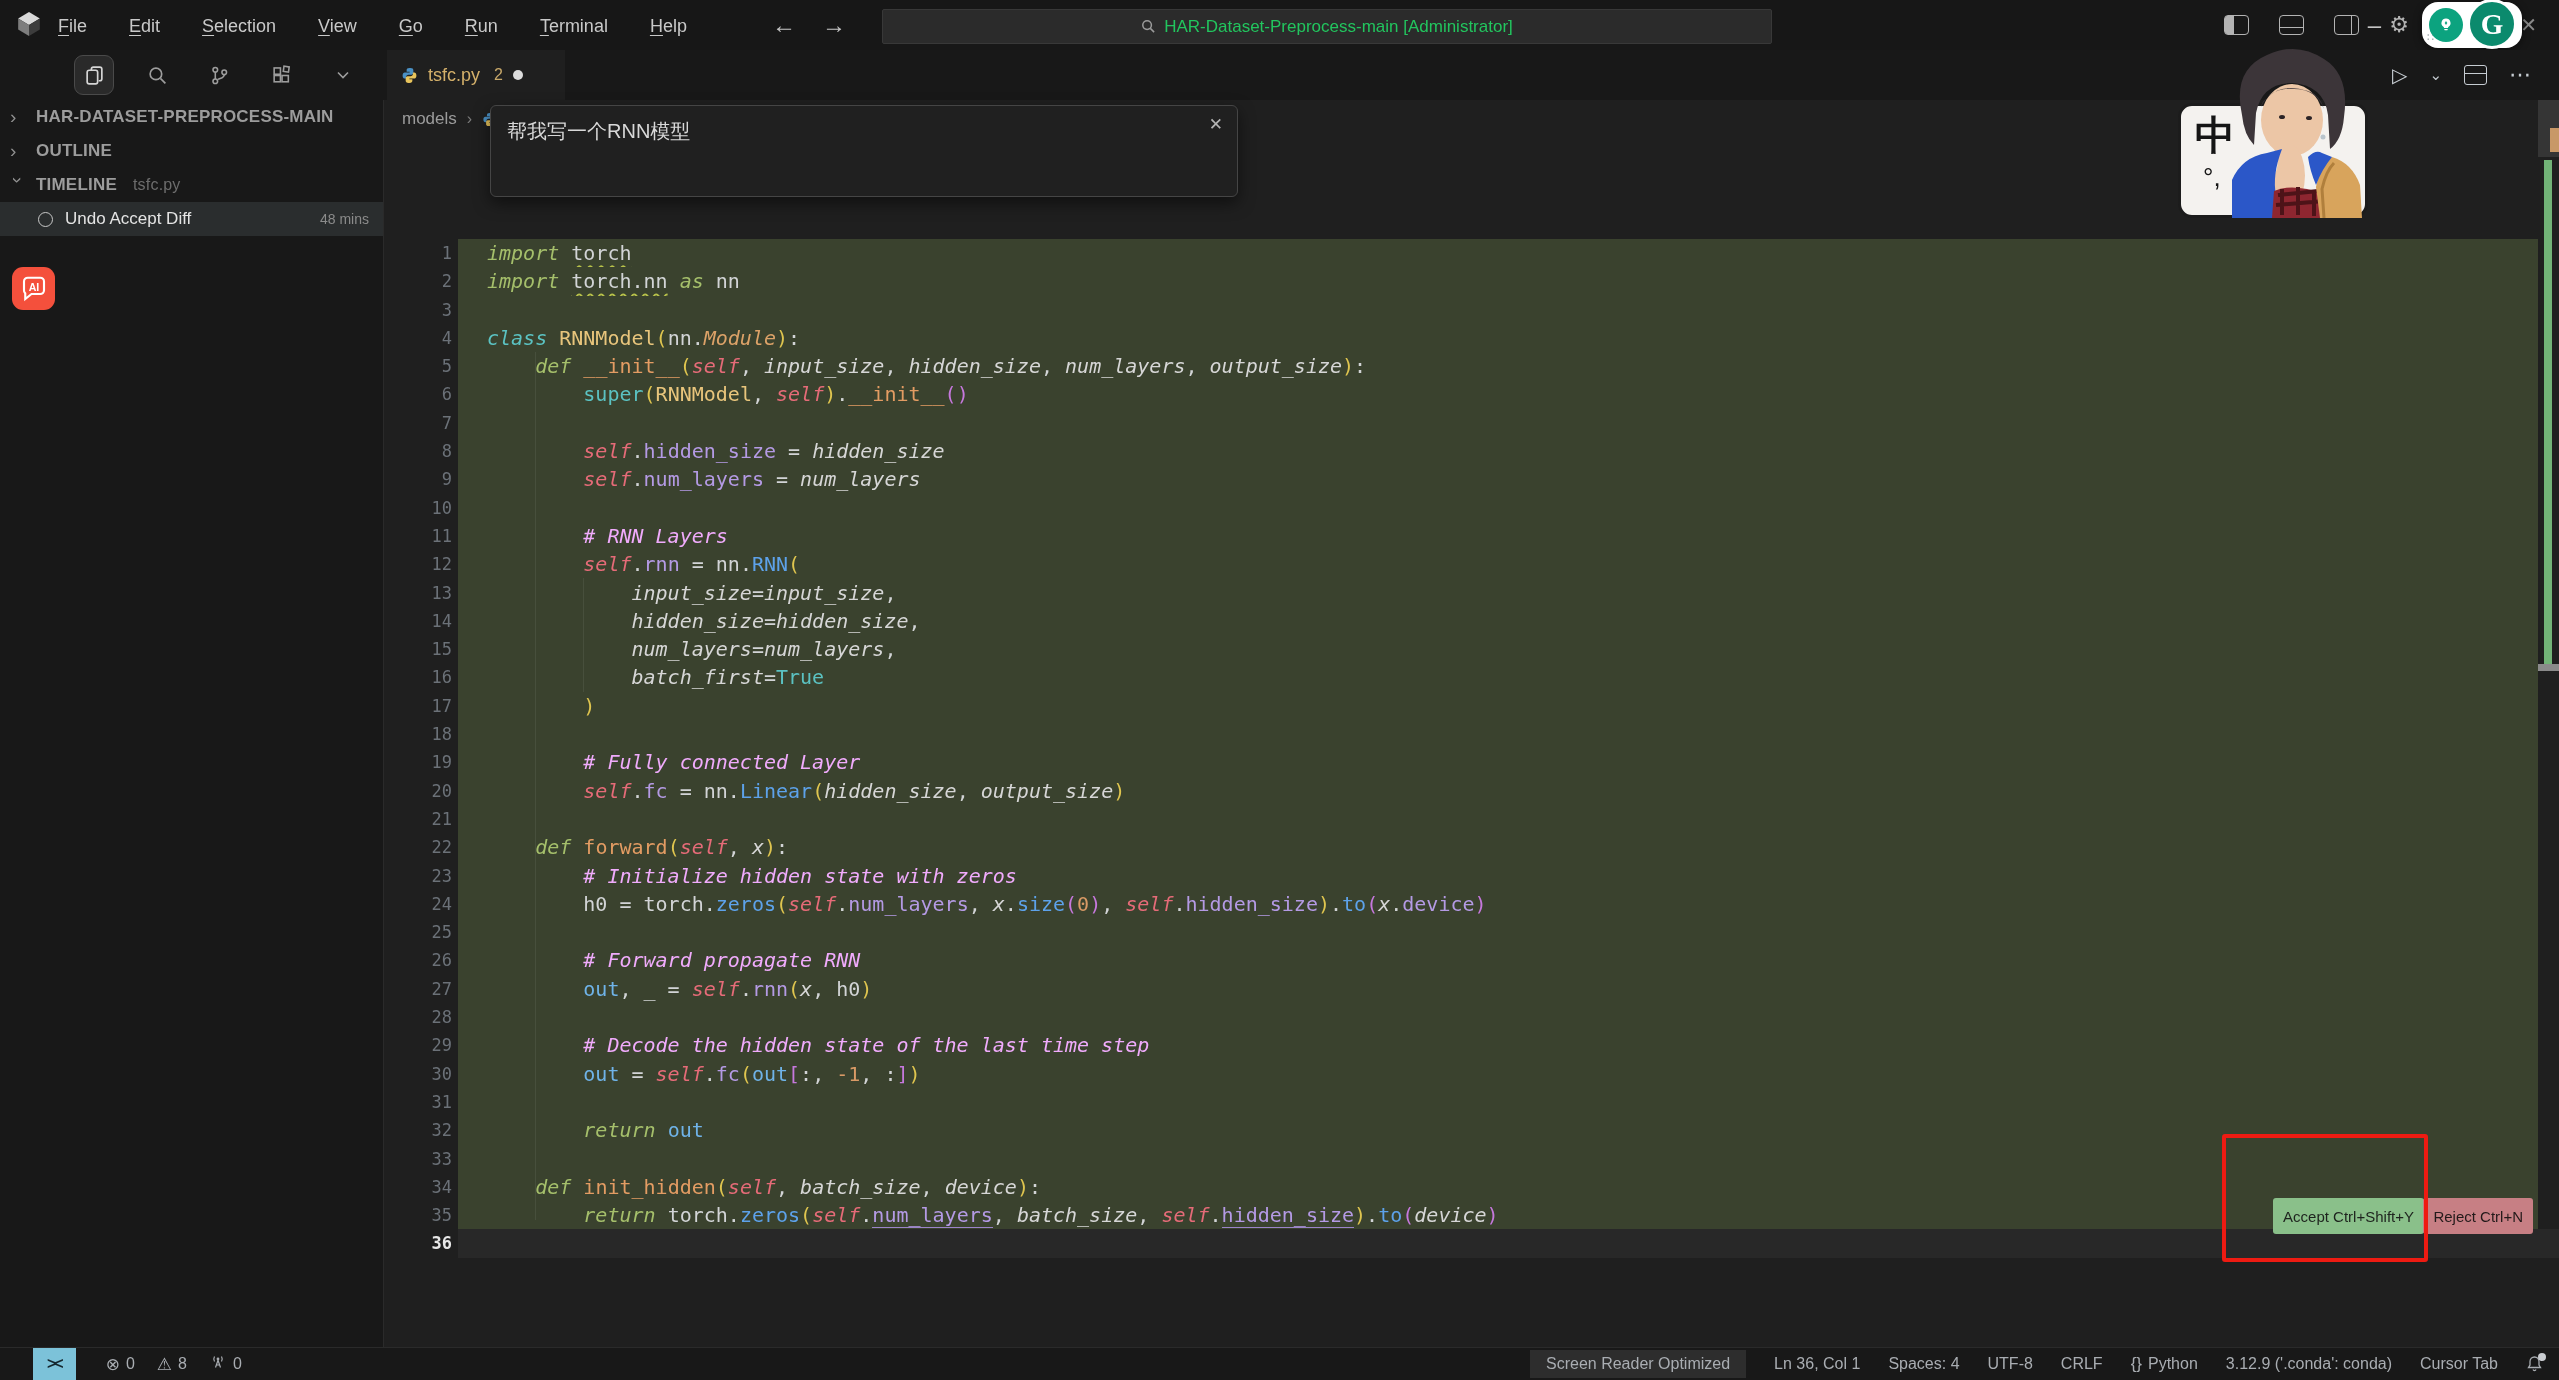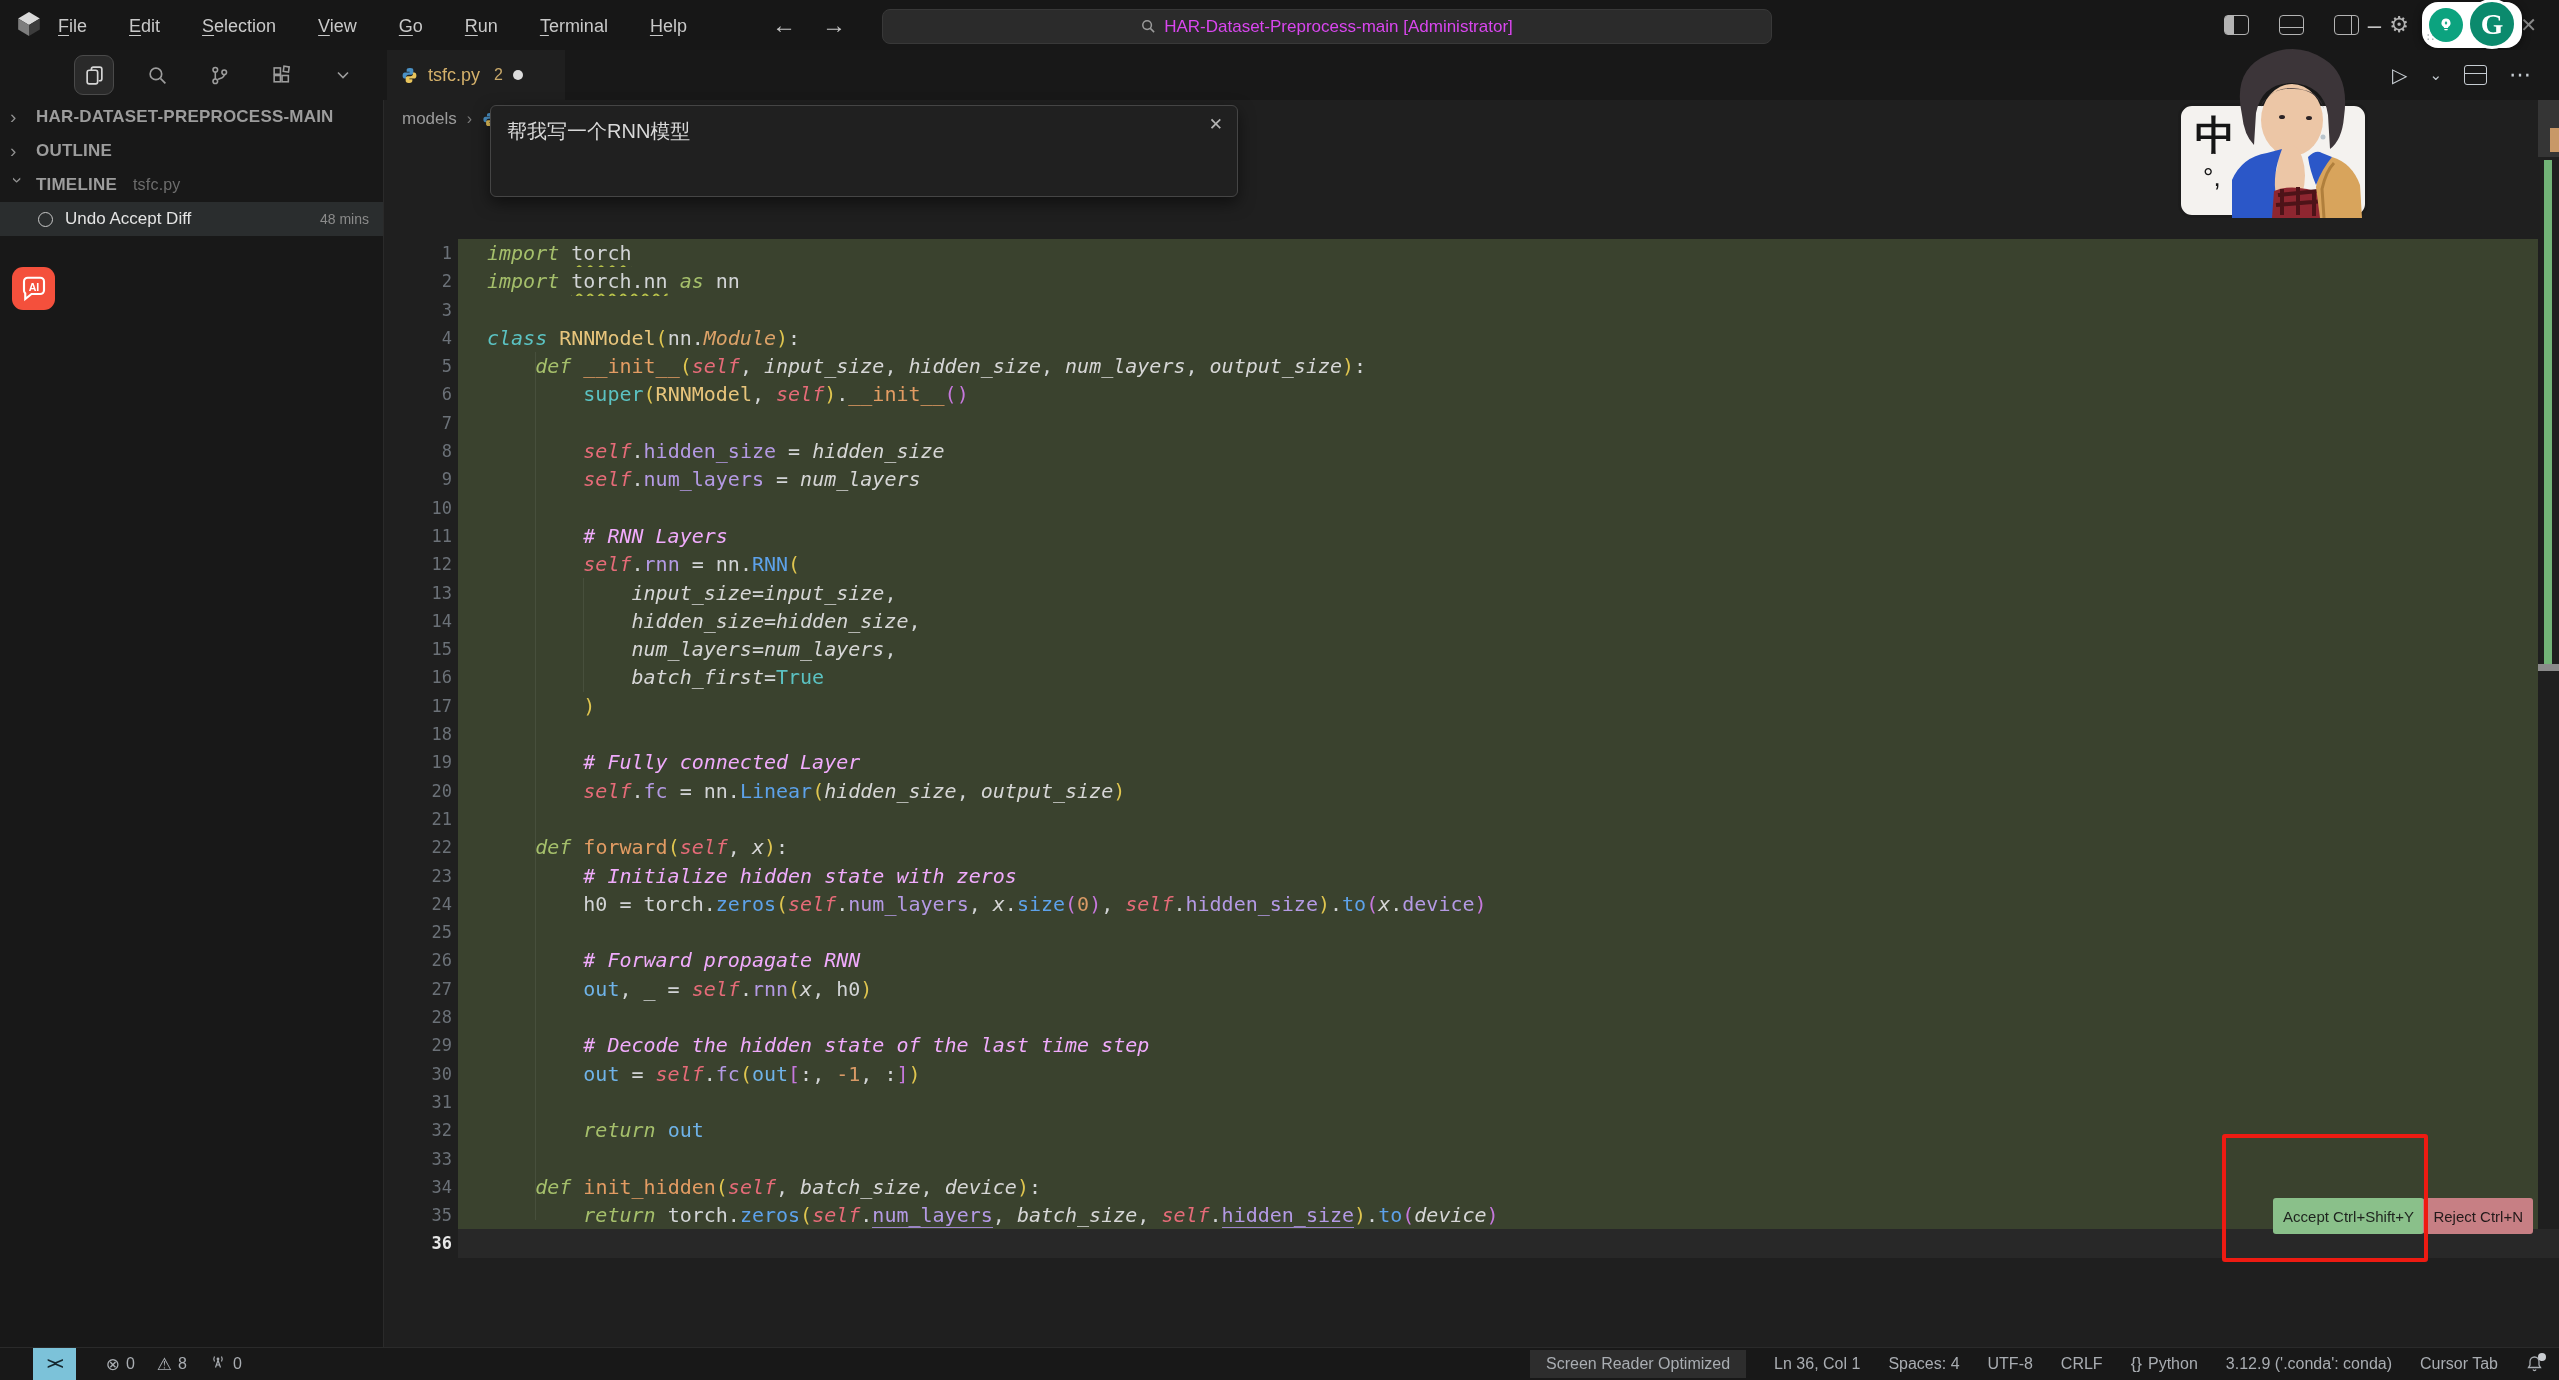--- a/index.html
+++ b/index.html
@@ -7,22 +7,22 @@
        font-family:"Liberation Sans",sans-serif;color:#cccccc;-webkit-font-smoothing:antialiased;}
   
   .titlebar{position:absolute;left:0;top:0;width:2559px;height:50px;background:#171717;}
   .logo{position:absolute;left:16px;top:11px;width:26px;height:26px;}
   .menubar{position:absolute;left:58px;top:0;height:50px;display:flex;align-items:flex-start;gap:42px;margin-top:16px;}
   .menu-item{display:inline-block;font-size:18px;color:#c9c9c9;cursor:default;}
   .menu-item::first-letter{text-decoration:underline;text-underline-offset:3px;}
   .nav-arrows{position:absolute;left:772px;top:0;height:50px;display:flex;align-items:center;gap:26px;
               font-size:24px;color:#c4c4c4;}
   .searchbox{position:absolute;left:882px;top:9px;width:888px;height:33px;background:#2b2b2b;
-             border:1px solid #383838;border-radius:8px;display:flex;align-items:center;justify-content:center;
-             gap:8px;font-size:17px;color:#d946ef;}
+             border:1px solid #383838;border-radius:2px;display:flex;align-items:center;justify-content:center;
+             gap:8px;font-size:17px;color:#22c55e;}
   .win-icons{position:absolute;right:150px;top:0;height:50px;display:flex;align-items:center;gap:30px;}
   .layout-ic{width:23px;height:18px;border:1.6px solid #b3b3b3;border-radius:4px;position:relative;}
   .layout-ic.left::before{content:"";position:absolute;left:0;top:0;bottom:0;width:9px;background:#b3b3b3;border-radius:2px 0 0 2px;}
   .layout-ic.bottom::before{content:"";position:absolute;left:0;right:0;bottom:0;height:6px;border-top:1.6px solid #b3b3b3;}
   .layout-ic.right::before{content:"";position:absolute;right:6px;top:0;bottom:0;border-left:1.6px solid #b3b3b3;}
   .gear{font-size:22px;color:#b3b3b3;line-height:1;}
   .win-min{position:absolute;right:178px;top:0;height:50px;display:flex;align-items:center;font-size:24px;color:#c4c4c4;}
   .win-close{position:absolute;right:22px;top:13px;font-size:20px;color:#8a8a8a;}
   
   .gram{position:absolute;right:37px;top:2px;width:100px;height:46px;background:#ffffff;border-radius:16px;box-shadow:0 2px 8px rgba(0,0,0,.45);}

